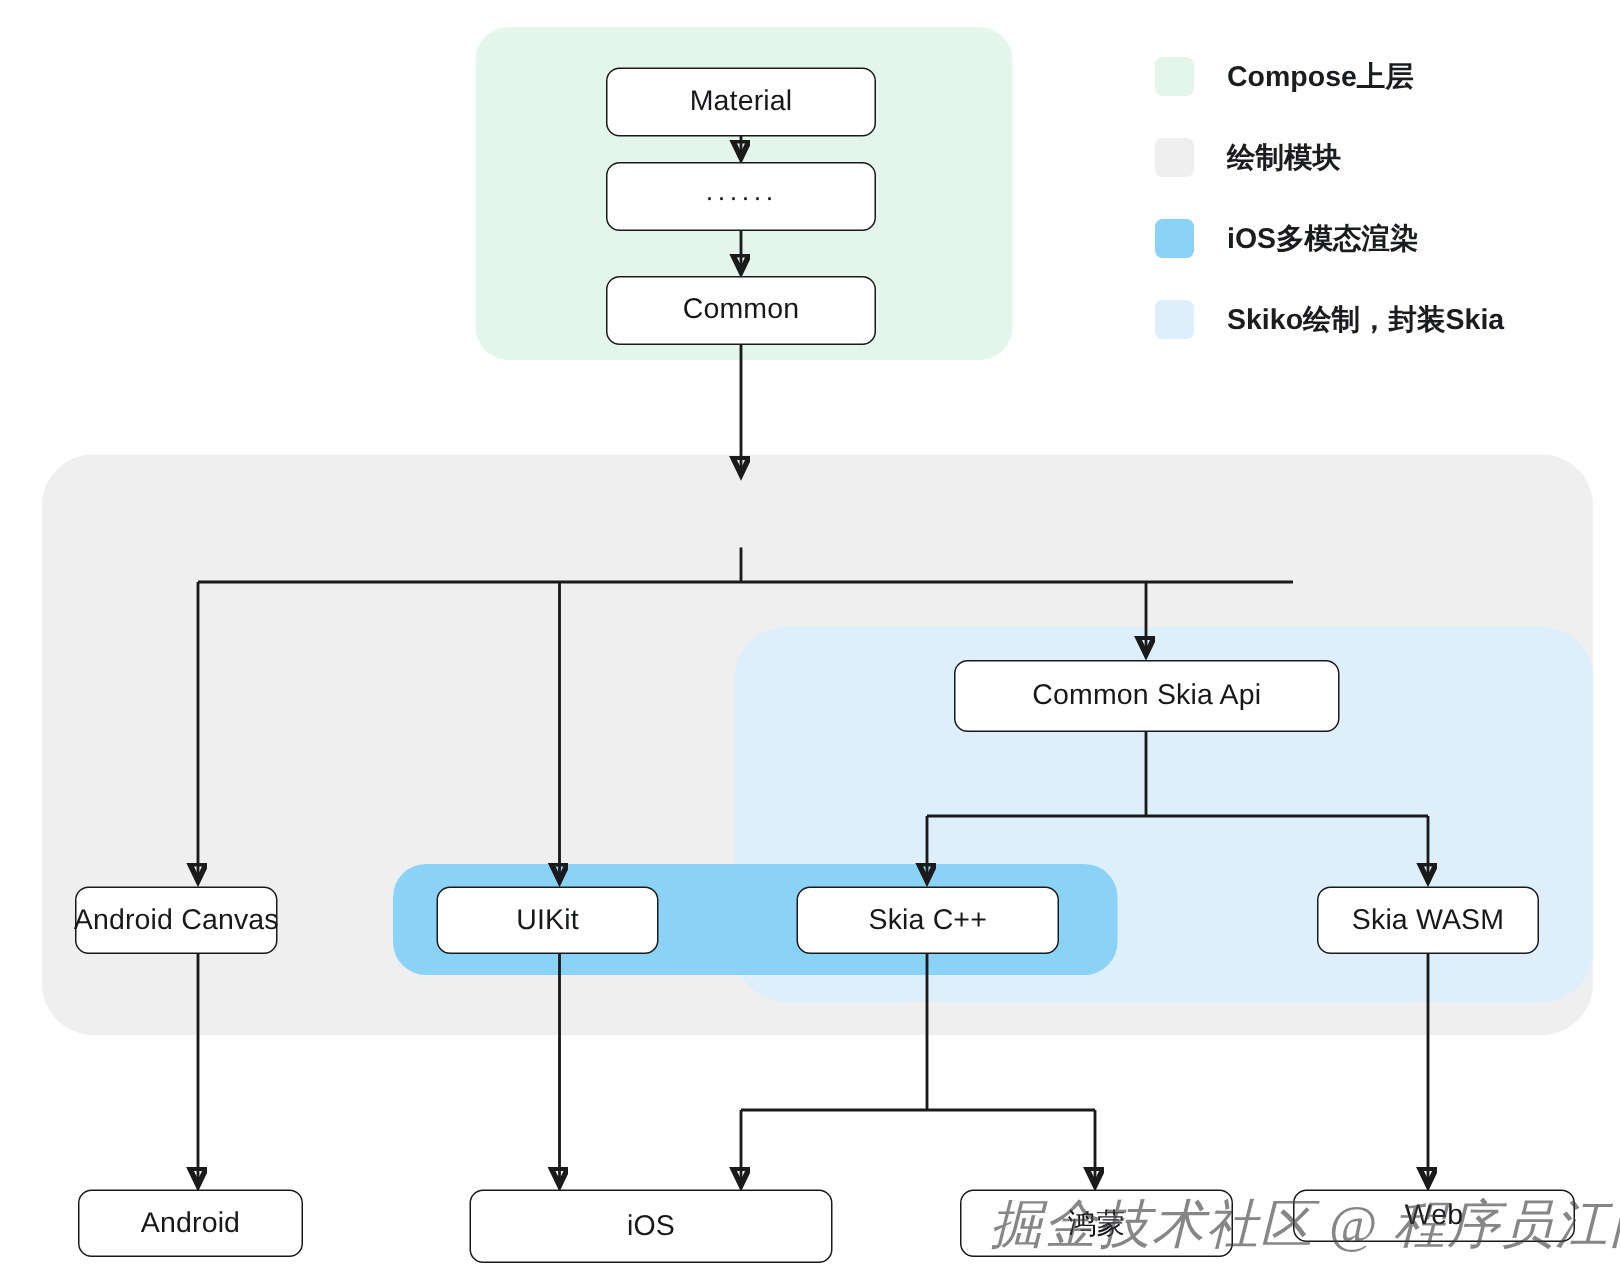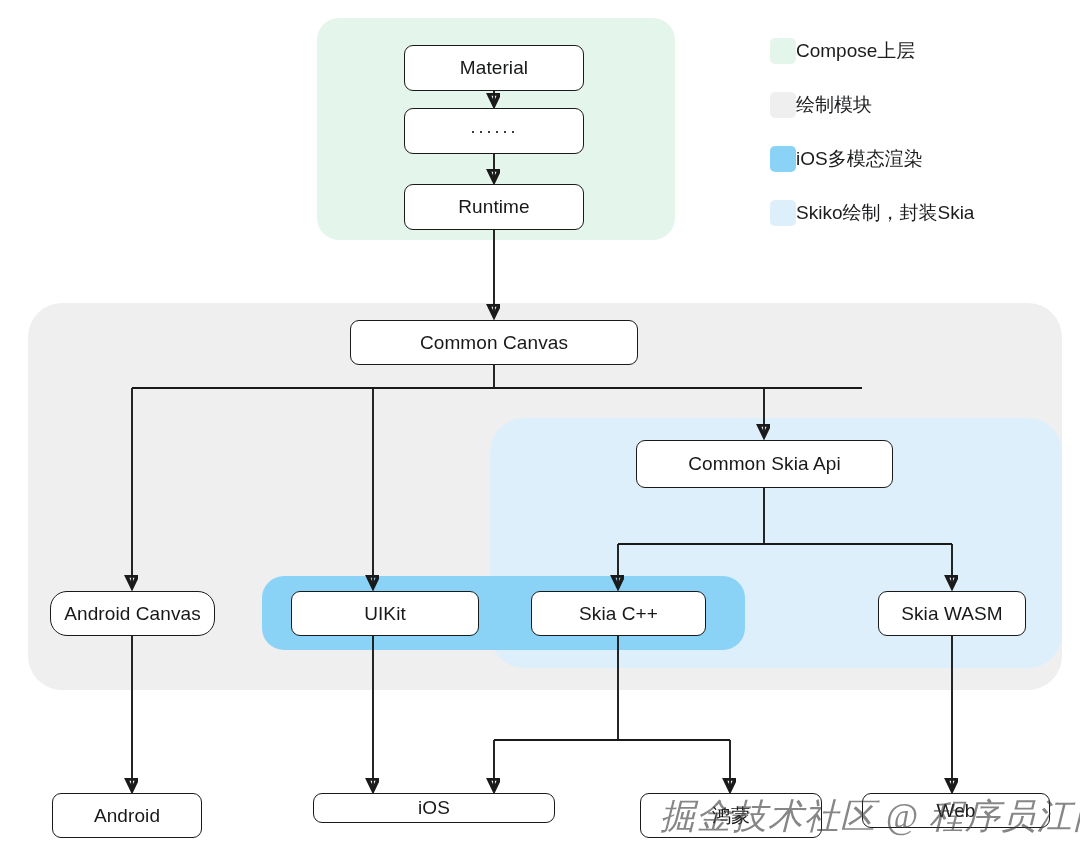--- a/index.html
+++ b/index.html
@@ -68,23 +68,25 @@
     align-items: center;
     height: 54px;
   }
   .legend-swatch {
     width: 26px;
     height: 26px;
     border-radius: 5px;
     flex: 0 0 auto;
   }
   .legend-label {
+    margin-left: 22px;
     font-size: 19px;
     color: #1b1c1e;
     white-space: nowrap;
+    font-weight: bold;
   }
 
   
   #watermark {
     position: absolute;
     left: 660px;
     top: 793px;
     font-size: 35px;
     color: rgba(60,60,60,0.62);
     font-family: "Liberation Serif", "DejaVu Serif", serif;
@@ -143,37 +145,36 @@
     <path d="M494,740 L494,788" marker-end="url(#arrow)"></path>
     <path d="M730,740 L730,788" marker-end="url(#arrow)"></path>
 
     <path d="M952,636 L952,788" marker-end="url(#arrow)"></path>
   </svg>
 
   <div class="node" style="left:404px; top:32px; width:180px; height:46px;margin-top:13px;">Material</div>
 
   <div class="node dots" style="left:404px; top:108px; width:180px; height:46px;">······</div>
 
-  <div class="node" style="left:404px; top:184px; width:180px; height:46px;">Runtime</div>
-
-  <div class="node" style="left:350px; top:320px; width:288px; height:45px;">Common Canvas</div>
+  <div class="node" style="left:404px; top:184px; width:180px; height:46px;">Common</div>
+
 
   <div class="node" style="left:636px; top:440px; width:257px; height:48px;">Common Skia Api</div>
 
-  <div class="node" style="left:50px; top:591px; width:165px; height:45px;border-radius:17px;">Android Canvas</div>
-
-  <div class="node" style="left:291px; top:591px; width:188px; height:45px;">UIKit</div>
+  <div class="node" style="left:50px; top:591px; width:135px; height:45px;">Android Canvas</div>
+
+  <div class="node" style="left:291px; top:591px; width:148px; height:45px;">UIKit</div>
 
   <div class="node" style="left:531px; top:591px; width:175px; height:45px;">Skia C++</div>
 
   <div class="node" style="left:878px; top:591px; width:148px; height:45px;text-align:right;">Skia WASM</div>
 
   <div class="node" style="left:52px; top:793px; width:150px; height:45px;">Android</div>
 
-  <div class="node" style="left:313px; top:793px; width:242px; height:30px;">iOS</div>
+  <div class="node" style="left:313px; top:793px; width:242px; height:49px;">iOS</div>
 
   <div class="node" style="left:640px; top:793px; width:182px; height:45px;text-align:center;">鸿蒙</div>
 
   <div class="node" style="left:862px; top:793px; width:188px; height:35px;">Web</div>
 
   <div id="legend">
 
     <div class="legend-row">
       <span class="legend-swatch" style="background:#e4f5ec;"></span>
       <span class="legend-label">Compose上层</span>

